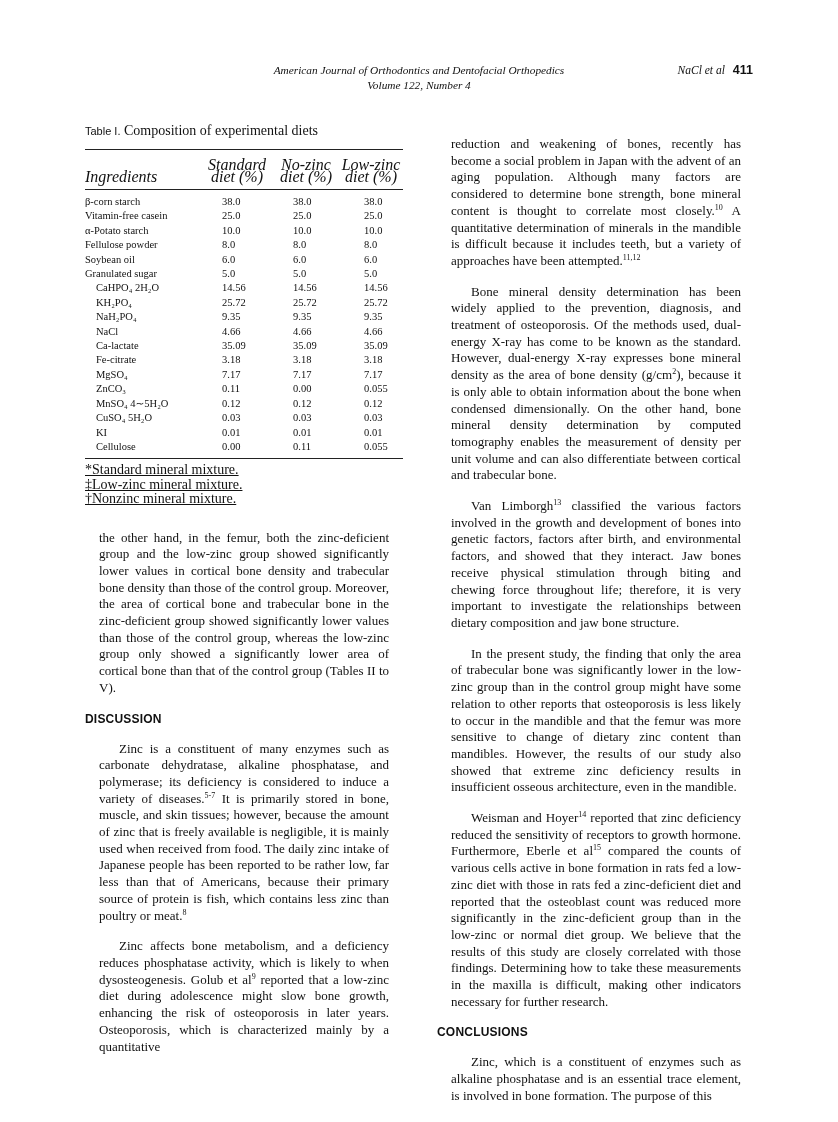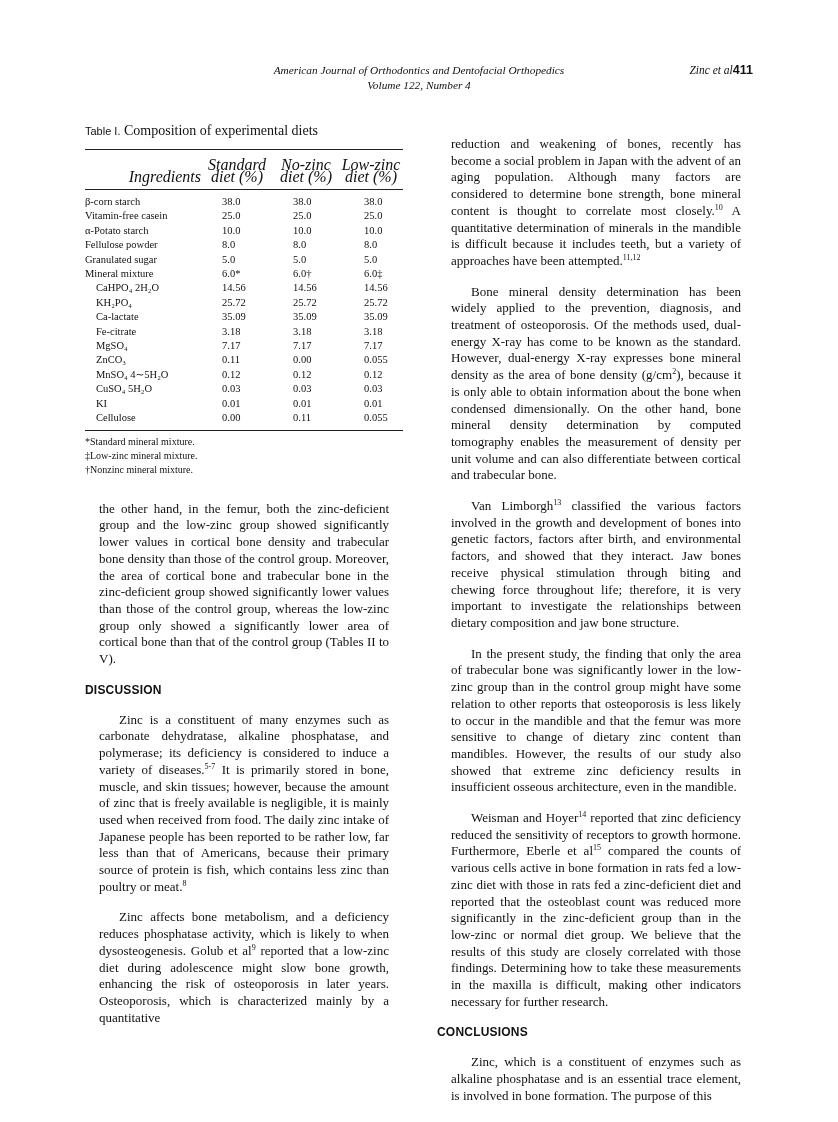--- a/index.html
+++ b/index.html
@@ -2,61 +2,61 @@
 <html><head>
 <meta charset="utf-8">
 <style>
   html, body { margin: 0; padding: 0; background: #ffffff; }
   body { width: 838px; height: 1122px; position: relative; overflow: hidden; color: #111; }
 
   .header { position: absolute; left: 85px; top: 63px; width: 668px; text-align: center; }
   .header .journal { font-family: "Liberation Serif", serif; font-style: italic; font-size: 11.3px; line-height: 15px; }
   .header .right { position: absolute; right: 0; top: 0; font-size: 11.5px; line-height: 15px; }
   .header .right .auth { font-family: "Liberation Serif", serif; font-style: italic; }
-  .header .right .page { font-family: "Liberation Sans", sans-serif; font-weight: bold; font-size: 12.5px; }
+  .header .right .page { font-family: "Liberation Sans", sans-serif; font-weight: bold; margin-left: 8px; font-size: 12.5px; }
 
   .col { position: absolute; top: 122px; width: 318px; font-family: "Liberation Serif", serif; font-size: 13px; line-height: 16.7px; text-align: justify; }
   .col-left { left: 85px; }
   .col-right { left: 437px; }
 
   .table-title { font-size: 14px; line-height: 18px; margin-bottom: 9px; }
   .table-title .lbl { font-family: "Liberation Sans", sans-serif; font-size: 11px; font-weight: normal; }
   .table-title .cap { font-family: "Liberation Serif", serif; font-size: 14px; }
 
   table.diet { width: 318px; border-collapse: collapse; font-family: "Liberation Serif", serif; font-size: 10.5px; }
   table.diet thead tr { border-top: 1.5px solid #222; border-bottom: 1.5px solid #222; }
   table.diet th { font-style: italic; font-weight: normal; font-size: 16px; line-height: 12px; padding: 9px 0 6px 0; vertical-align: bottom; }
-  table.diet th.ing { text-align: right; margin-left: 11px; }
+  table.diet th.ing { text-align: left; margin-left: 11px; }
   table.diet th.num { text-align: center; }
   table.diet td { padding: 0; line-height: 14.4px; height: 14.4px; }
   table.diet td.name { text-align: left; white-space: nowrap; }
   table.diet td.name.sub { padding-left: 11px; }
   table.diet td.v { text-align: left; }
   table.diet td.v1 { padding-left: 21px; }
   table.diet td.v2 { padding-left: 20px; }
   table.diet td.v3 { padding-left: 25px; }
   table.diet tbody tr.first td { padding-top: 5px; }
   table.diet tbody tr.last td { padding-bottom: 4px; }
   table.diet tbody { border-bottom: 1.5px solid #222; }
-  .fn { font-size: 10px; line-height: 14.4px; margin-top: 4px; }
+  .fn { font-size: 14px; line-height: 14.4px; margin-top: 4px; text-decoration: underline; }
 
   .para { margin: 14px; text-indent: 0; }
   .para.indent { text-indent: 20px; }
   .after-table { margin-top: 23px; }
   .section-head { font-family: "Liberation Sans", sans-serif; font-weight: bold; font-size: 12px; line-height: 16px; margin: 12px 0 3px 0; letter-spacing: 0.2px; text-align: left; }
   sup { font-size: 8px; line-height: 0; vertical-align: super; }
 </style>
 </head>
 <body>
 
 <div class="header">
   <div class="journal">American Journal of Orthodontics and Dentofacial Orthopedics</div>
   <div class="journal">Volume 122, Number 4</div>
   <div class="right">
-    <span class="auth">Zinc et al</span><span class="page">411</span>
+    <span class="auth">NaCl et al</span><span class="page">411</span>
   </div>
 </div>
 
 <div class="col col-left">
   <div class="table-title">
     <span class="lbl">Table I.</span>
     <span class="cap">Composition of experimental diets</span>
   </div>
 
   <table class="diet">
@@ -93,42 +93,54 @@
           <td class="v v2">10.0</td>
           <td class="v v3">10.0</td>
         </tr>
         <tr>
           <td class="name">Fellulose powder</td>
           <td class="v v1">8.0</td>
           <td class="v v2">8.0</td>
           <td class="v v3">8.0</td>
         </tr>
         <tr>
+          <td class="name">Soybean oil</td>
+          <td class="v v1">6.0</td>
+          <td class="v v2">6.0</td>
+          <td class="v v3">6.0</td>
+        </tr>
+        <tr>
           <td class="name">Granulated sugar</td>
           <td class="v v1">5.0</td>
           <td class="v v2">5.0</td>
           <td class="v v3">5.0</td>
         </tr>
         <tr>
-          <td class="name">Mineral mixture</td>
-          <td class="v v1">6.0*</td>
-          <td class="v v2">6.0†</td>
-          <td class="v v3">6.0‡</td>
-        </tr>
-        <tr>
           <td class="name sub">CaHPO₄ 2H₂O</td>
           <td class="v v1">14.56</td>
           <td class="v v2">14.56</td>
           <td class="v v3">14.56</td>
         </tr>
         <tr>
           <td class="name sub">KH₂PO₄</td>
           <td class="v v1">25.72</td>
           <td class="v v2">25.72</td>
           <td class="v v3">25.72</td>
+        </tr>
+        <tr>
+          <td class="name sub">NaH₂PO₄</td>
+          <td class="v v1">9.35</td>
+          <td class="v v2">9.35</td>
+          <td class="v v3">9.35</td>
+        </tr>
+        <tr>
+          <td class="name sub">NaCl</td>
+          <td class="v v1">4.66</td>
+          <td class="v v2">4.66</td>
+          <td class="v v3">4.66</td>
         </tr>
         <tr>
           <td class="name sub">Ca-lactate</td>
           <td class="v v1">35.09</td>
           <td class="v v2">35.09</td>
           <td class="v v3">35.09</td>
         </tr>
         <tr>
           <td class="name sub">Fe-citrate</td>
           <td class="v v1">3.18</td>

